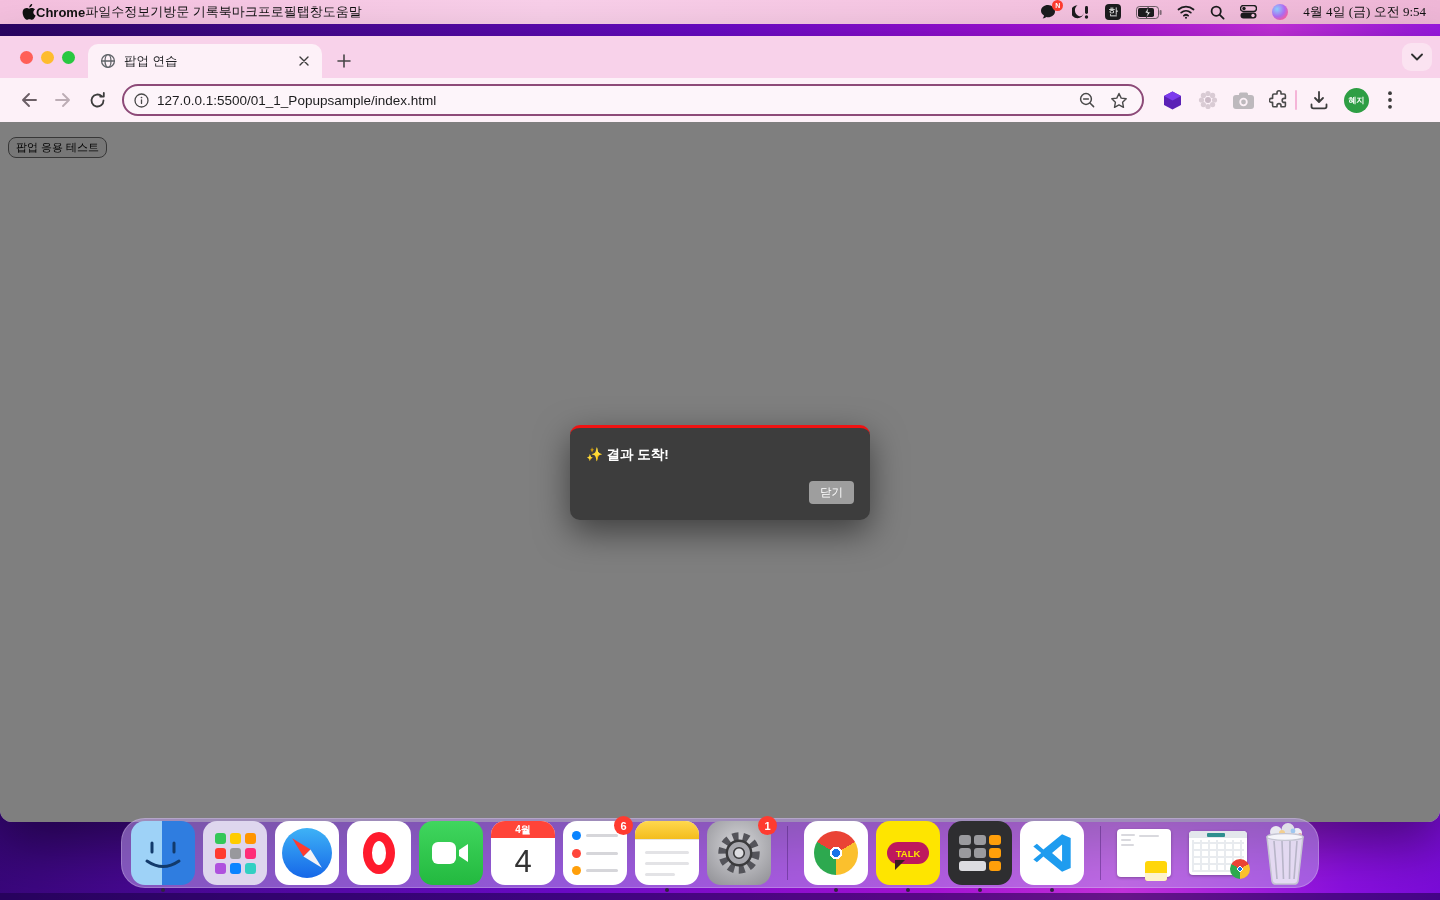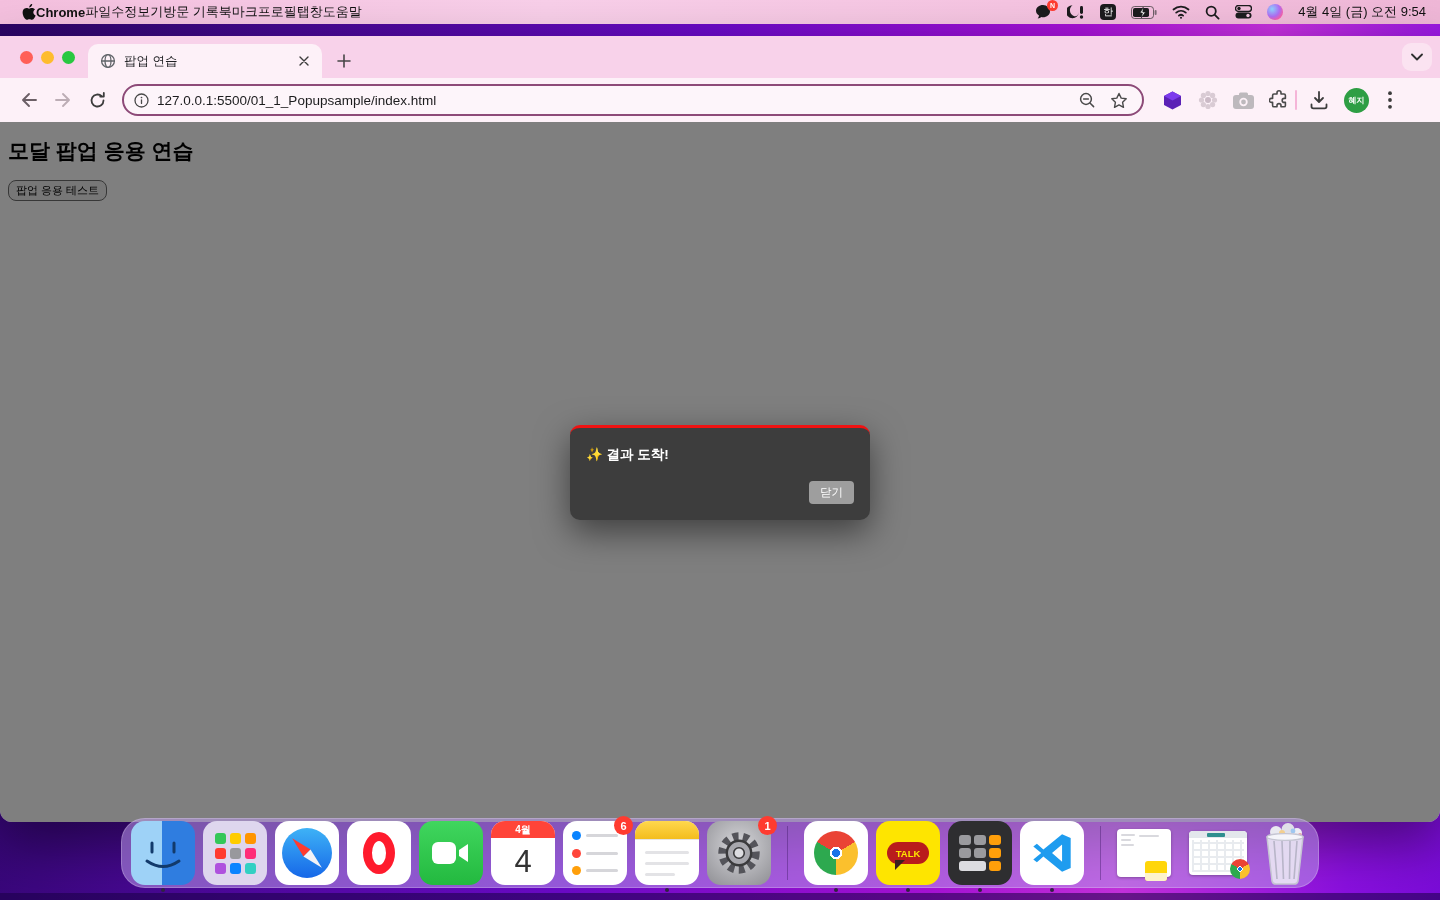--- a/index.html
+++ b/index.html
@@ -17,21 +17,21 @@
   .mb-left{display:flex;align-items:center;padding-left:22px;}
   .mb-appname{font-weight:bold;}
   .mb-item{white-space:nowrap;}
   .mb-right{display:flex;align-items:center;gap:15px;padding-right:14px;}
   .mb-ico{display:inline-flex;align-items:center;justify-content:center;height:18px;}
   .chat-wrap{position:relative;}
   .badge-n{position:absolute;right:-6px;top:-3px;width:11px;height:11px;border-radius:50%;background:#ff3b30;color:#fff;
     font-size:7px;font-weight:bold;display:flex;align-items:center;justify-content:center;}
   .hangul-key{width:16px;height:16px;background:#1c1c1e;border-radius:4px;color:#fff;font-size:10px;display:flex;align-items:center;justify-content:center;}
   .siri{width:16px;height:16px;border-radius:50%;background:radial-gradient(circle at 32% 32%,#8fd3ff,#b06ef5 48%,#ff5fa2 78%,#ffb347);}
-  .mb-clock{white-space:nowrap;font-size:13px;}
+  .mb-clock{white-space:nowrap;font-size:13px;font-family:Liberation Serif, serif;}
 
   
   .browser{position:absolute;top:36px;left:0;width:1440px;height:786px;border-radius:0 0 12px 12px;overflow:hidden;
     box-shadow:0 22px 55px rgba(0,0,0,.45);}
   .tabstrip{height:42px;background:#f8d2ea;display:flex;align-items:flex-end;position:relative;}
   .lights{position:absolute;left:20px;top:0;height:42px;display:flex;align-items:center;gap:8px;}
   .light{width:13px;height:13px;border-radius:50%;}
   .light.red{background:#ff5f57;} .light.yellow{background:#febc2e;} .light.green{background:#28c840;}
   .tab{margin-left:88px;width:234px;height:34px;background:#fdf1f8;border-radius:10px 10px 0 0;display:flex;align-items:center;padding:0 10px 0 12px;gap:8px;}
   .tab-title{font-size:12.5px;color:#202124;flex:1;white-space:nowrap;overflow:hidden;}
@@ -90,21 +90,21 @@
   .notes{background:#fff;}
   .notes-head{position:absolute;top:0;left:0;right:0;height:19px;background:linear-gradient(#ffd84d,#f3bd1e);border-bottom:1px solid #e5e5e5;}
   .notes-line{position:absolute;left:10px;right:10px;height:3px;border-radius:2px;background:#e3e3e6;}
   .settings{background:radial-gradient(circle at 50% 40%,#d7d7db,#8e8e93);display:flex;align-items:center;justify-content:center;}
   .chrome-tile{background:#fff;display:flex;align-items:center;justify-content:center;}
   .chrome-ball{width:44px;height:44px;border-radius:50%;
     background:radial-gradient(circle,#1a73e8 0 13%,#fff 13% 20%,rgba(0,0,0,0) 20%),
       conic-gradient(from 60deg,#fbc02d 0 120deg,#2da94f 120deg 240deg,#ea4335 240deg 360deg);}
   .chrome-ball.mini{width:20px;height:20px;}
   .kakao{background:#fee500;display:flex;align-items:center;justify-content:center;}
-  .kakao-bubble{width:42px;height:22px;background:#b91c1c;border-radius:14px;display:flex;align-items:center;justify-content:center;
+  .kakao-bubble{width:42px;height:22px;background:#be185d;border-radius:14px;display:flex;align-items:center;justify-content:center;
     color:#fee500;font-size:9.5px;font-weight:bold;position:relative;}
   .kakao-bubble::after{content:"";position:absolute;left:8px;bottom:-6px;border:5px solid transparent;border-top-color:#3b1f1f;border-left-color:#3b1f1f;}
   .calc{background:#2e2e30;display:flex;align-items:center;justify-content:center;}
   .calc-grid{display:grid;grid-template-columns:repeat(3,12px);grid-auto-rows:10px;gap:3px;}
   .calc-grid span{border-radius:3px;background:#9a9a9e;display:block;}
   .calc-grid span.or{background:#ff9f0a;}
   .calc-grid span.wide{grid-column:1/3;background:#dcdce0;}
   .thumb{background:#fff;border-radius:4px;position:relative;box-shadow:0 1px 3px rgba(0,0,0,.3);}
   .thumb1{width:54px;height:48px;margin-top:8px;}
   .t1-line{position:absolute;height:2px;background:#d9d9de;border-radius:1px;}
@@ -315,21 +315,20 @@
         <svg width="4" height="18" viewBox="0 0 4 18" fill="#3c3c3c">
             <circle cx="2" cy="2.2" r="1.9"></circle>
             <circle cx="2" cy="9" r="1.9"></circle>
             <circle cx="2" cy="15.8" r="1.9"></circle>
           </svg>
       </span>
     </div>
   </div>
 
   <div class="content">
-    <div class="page-heading">모달 팝업 응용 연습</div>
     <button class="page-btn">팝업 응용 테스트</button>
 
     <div class="overlay">
       <div class="modal">
         <div class="modal-title">✨ 결과 도착!</div>
         <div class="modal-footer">
           <button class="modal-close">닫기</button>
         </div>
       </div>
     </div>

